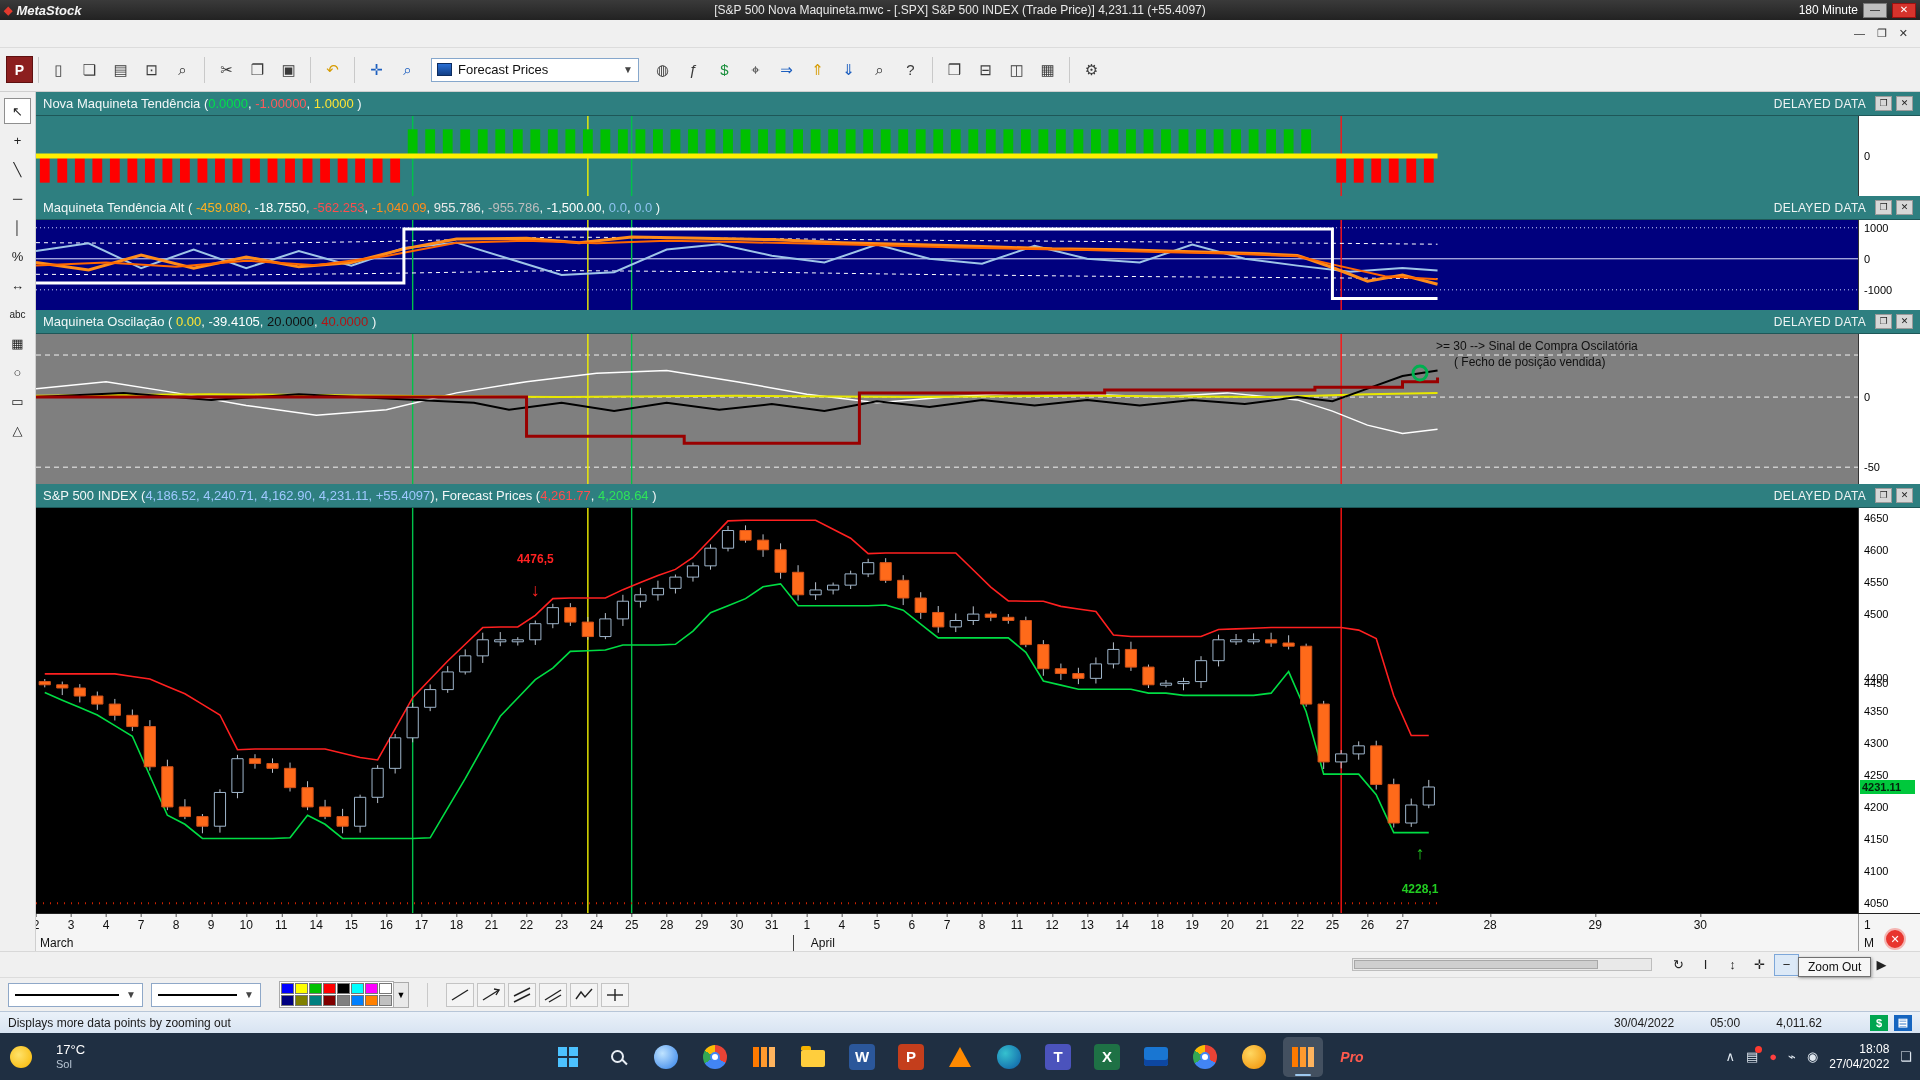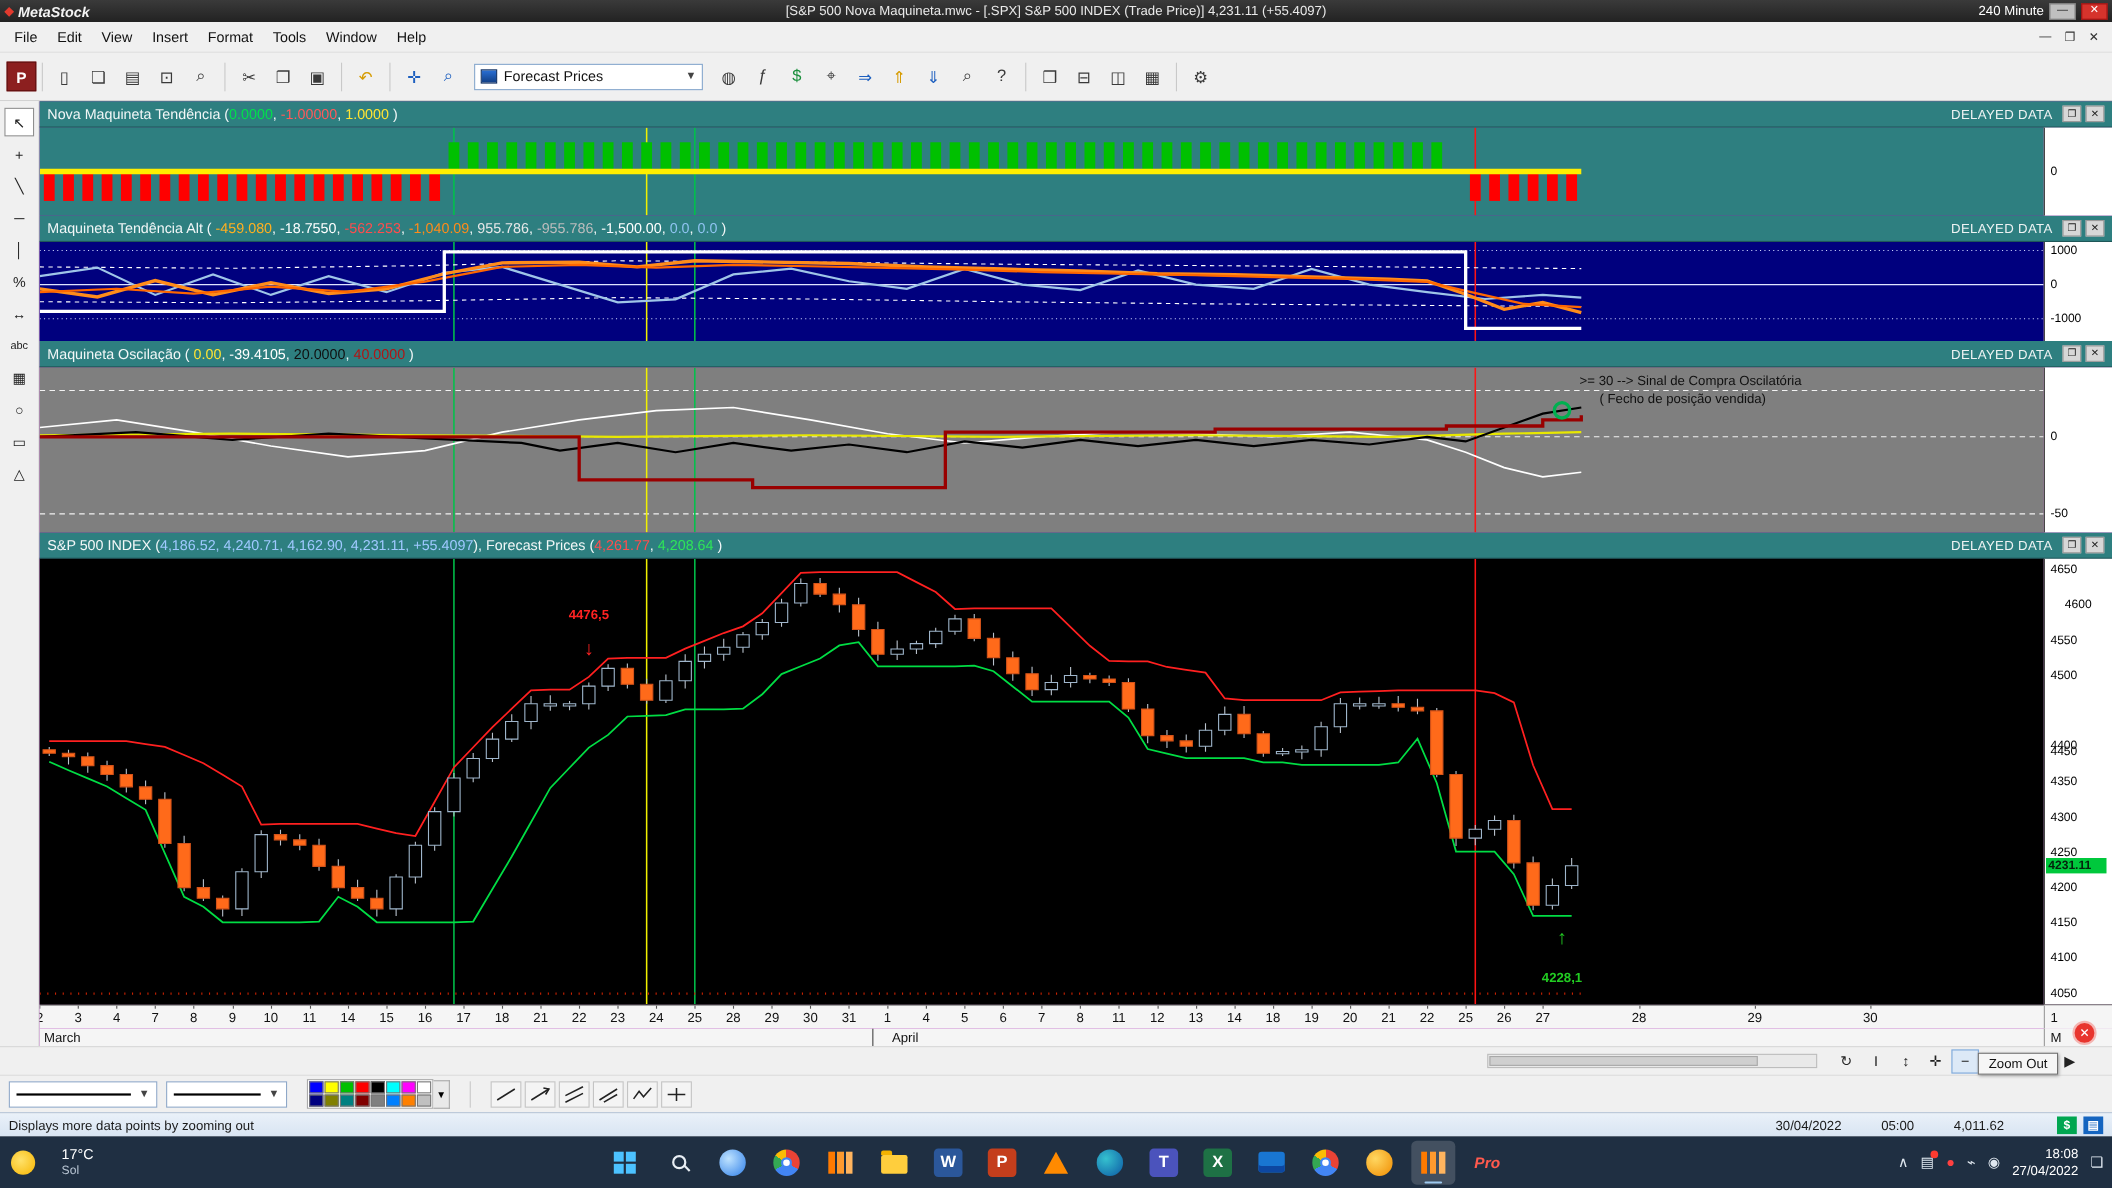--- a/index.html
+++ b/index.html
@@ -138,37 +138,27 @@
 
 <div class="screen">
 
   <div class="titlebar">
     <span class="logo">
       <span class="logo-mark">◆</span>
       <span>MetaStock</span>
     </span>
     <span class="ts-title">[S&amp;P 500 Nova Maquineta.mwc - [.SPX] S&amp;P 500 INDEX (Trade Price)]   4,231.11 (+55.4097)</span>
     <span class="ts-right">
-      <span>240 Minute</span>
+      <span>180 Minute</span>
       <button class="wbtn">—</button>
       <button class="wbtn close">✕</button>
     </span>
   </div>
 
   <div class="menubar">
-    <span class="menu-items">
-        <span class="menu-item">File</span>
-        <span class="menu-item">Edit</span>
-        <span class="menu-item">View</span>
-        <span class="menu-item">Insert</span>
-        <span class="menu-item">Format</span>
-        <span class="menu-item">Tools</span>
-        <span class="menu-item">Window</span>
-        <span class="menu-item">Help</span>
-      </span>
     <span class="menu-right">
       <span>—</span>
       <span>❐</span>
       <span>✕</span>
     </span>
   </div>
 
   <div class="toolbar">
     <button class="tb-btn power">P</button>
     <span class="tb-sep"></span>
@@ -588,21 +578,21 @@
                 <rect x="761.3461538461538" y="137.77777777777777" width="6.153846153846153" height="8.888888888888886" fill="#000" stroke="#9fb6cc" stroke-width="1" vector-effect="non-scaling-stroke"></rect>
               </svg>
               <div class="ann-arrow" style="color: rgb(255, 34, 34); left: 27.4038%; top: 20.3175%;">↓</div>
               <div class="ann" style="color: rgb(255, 34, 34); left: 27.4038%; top: 12.5397%;">4476,5</div>
               <div class="ann-arrow" style="color: rgb(34, 204, 34); left: 75.9615%; top: 85.2381%;">↑</div>
               <div class="ann" style="color: rgb(34, 204, 34); left: 75.9615%; top: 94.127%;">4228,1</div>
             </div>
           <div class="scale" id="scale-3">
               <div class="price-tag" style="background: rgb(0, 200, 60); top: 68.8714%;">4231.11</div>
               <div class="scale-label" style="top: 2.38095%;">4650</div>
-              <div class="scale-label" style="top: 10.3175%; margin-left: 13px;">4600</div>
+              <div class="scale-label" style="top: 10.3175%;">4600</div>
               <div class="scale-label" style="top: 18.254%;">4550</div>
               <div class="scale-label" style="top: 26.1905%;">4500</div>
               <div class="scale-label" style="top: 34.127%; margin-top: 37px;">4450</div>
               <div class="scale-label" style="top: 42.0635%;">4400</div>
               <div class="scale-label" style="top: 50%;">4350</div>
               <div class="scale-label" style="top: 57.9365%;">4300</div>
               <div class="scale-label" style="top: 65.873%;">4250</div>
               <div class="scale-label" style="top: 73.8095%;">4200</div>
               <div class="scale-label" style="top: 81.746%;">4150</div>
               <div class="scale-label" style="top: 89.6825%;">4100</div>

